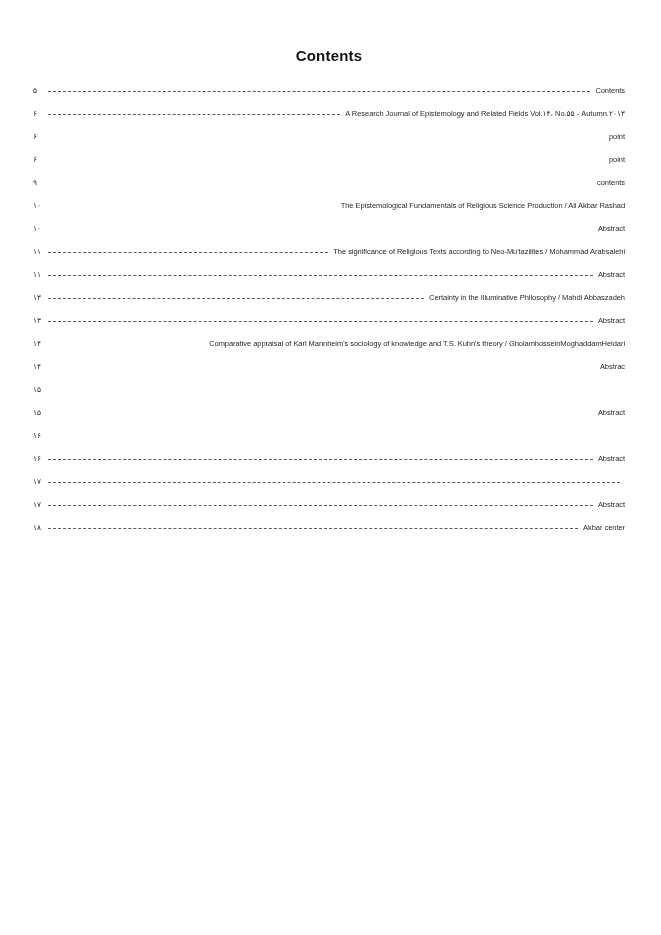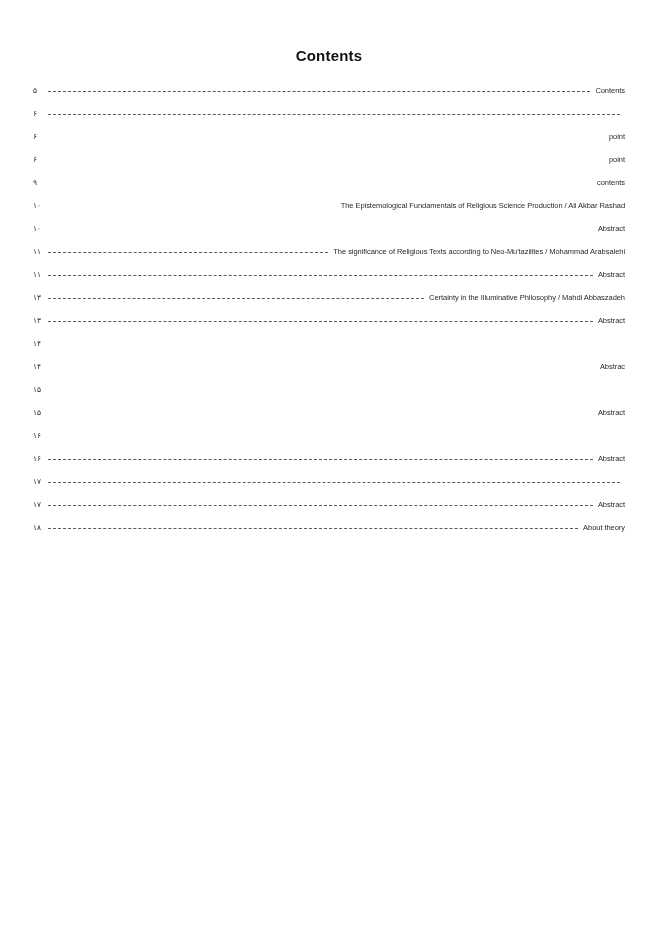--- a/index.html
+++ b/index.html
@@ -73,20 +73,21 @@
   <div class="toc" id="toc">
   <div class="toc-row">
     <span class="toc-num">۵</span>
     <span class="toc-leader"></span>
     <span class="toc-label">Contents</span>
   </div>
 
   <div class="toc-row">
     <span class="toc-num">۶</span>
     <span class="toc-leader"></span>
+    <span class="toc-label">A Research Journal of Epistemology and Related Fields Vol.۱۴، No.۵۵ - Autumn.۲۰۱۳</span>
   </div>
 
   <div class="toc-row">
     <span class="toc-num">۶</span>
     <span class="toc-spacer"></span>
     <span class="toc-label">point</span>
   </div>
 
   <div class="toc-row">
     <span class="toc-num">۶</span>
@@ -132,20 +133,21 @@
 
   <div class="toc-row">
     <span class="toc-num">۱۳</span>
     <span class="toc-leader"></span>
     <span class="toc-label">Abstract</span>
   </div>
 
   <div class="toc-row">
     <span class="toc-num">۱۴</span>
     <span class="toc-spacer"></span>
+    <span class="toc-label">Comparative appraisal of Karl Mannheim's sociology of knowledge and T.S. Kuhn's theory / GholamhosseinMoghaddamHeidari</span>
   </div>
 
   <div class="toc-row">
     <span class="toc-num">۱۴</span>
     <span class="toc-spacer"></span>
     <span class="toc-label">Abstrac</span>
   </div>
 
   <div class="toc-row">
     <span class="toc-num">۱۵</span>
@@ -176,16 +178,16 @@
 
   <div class="toc-row">
     <span class="toc-num">۱۷</span>
     <span class="toc-leader"></span>
     <span class="toc-label">Abstract</span>
   </div>
 
   <div class="toc-row">
     <span class="toc-num">۱۸</span>
     <span class="toc-leader"></span>
-    <span class="toc-label">About theory</span>
+    <span class="toc-label">Akbar center</span>
   </div>
 </div>
 </div>
 
 </body></html>

